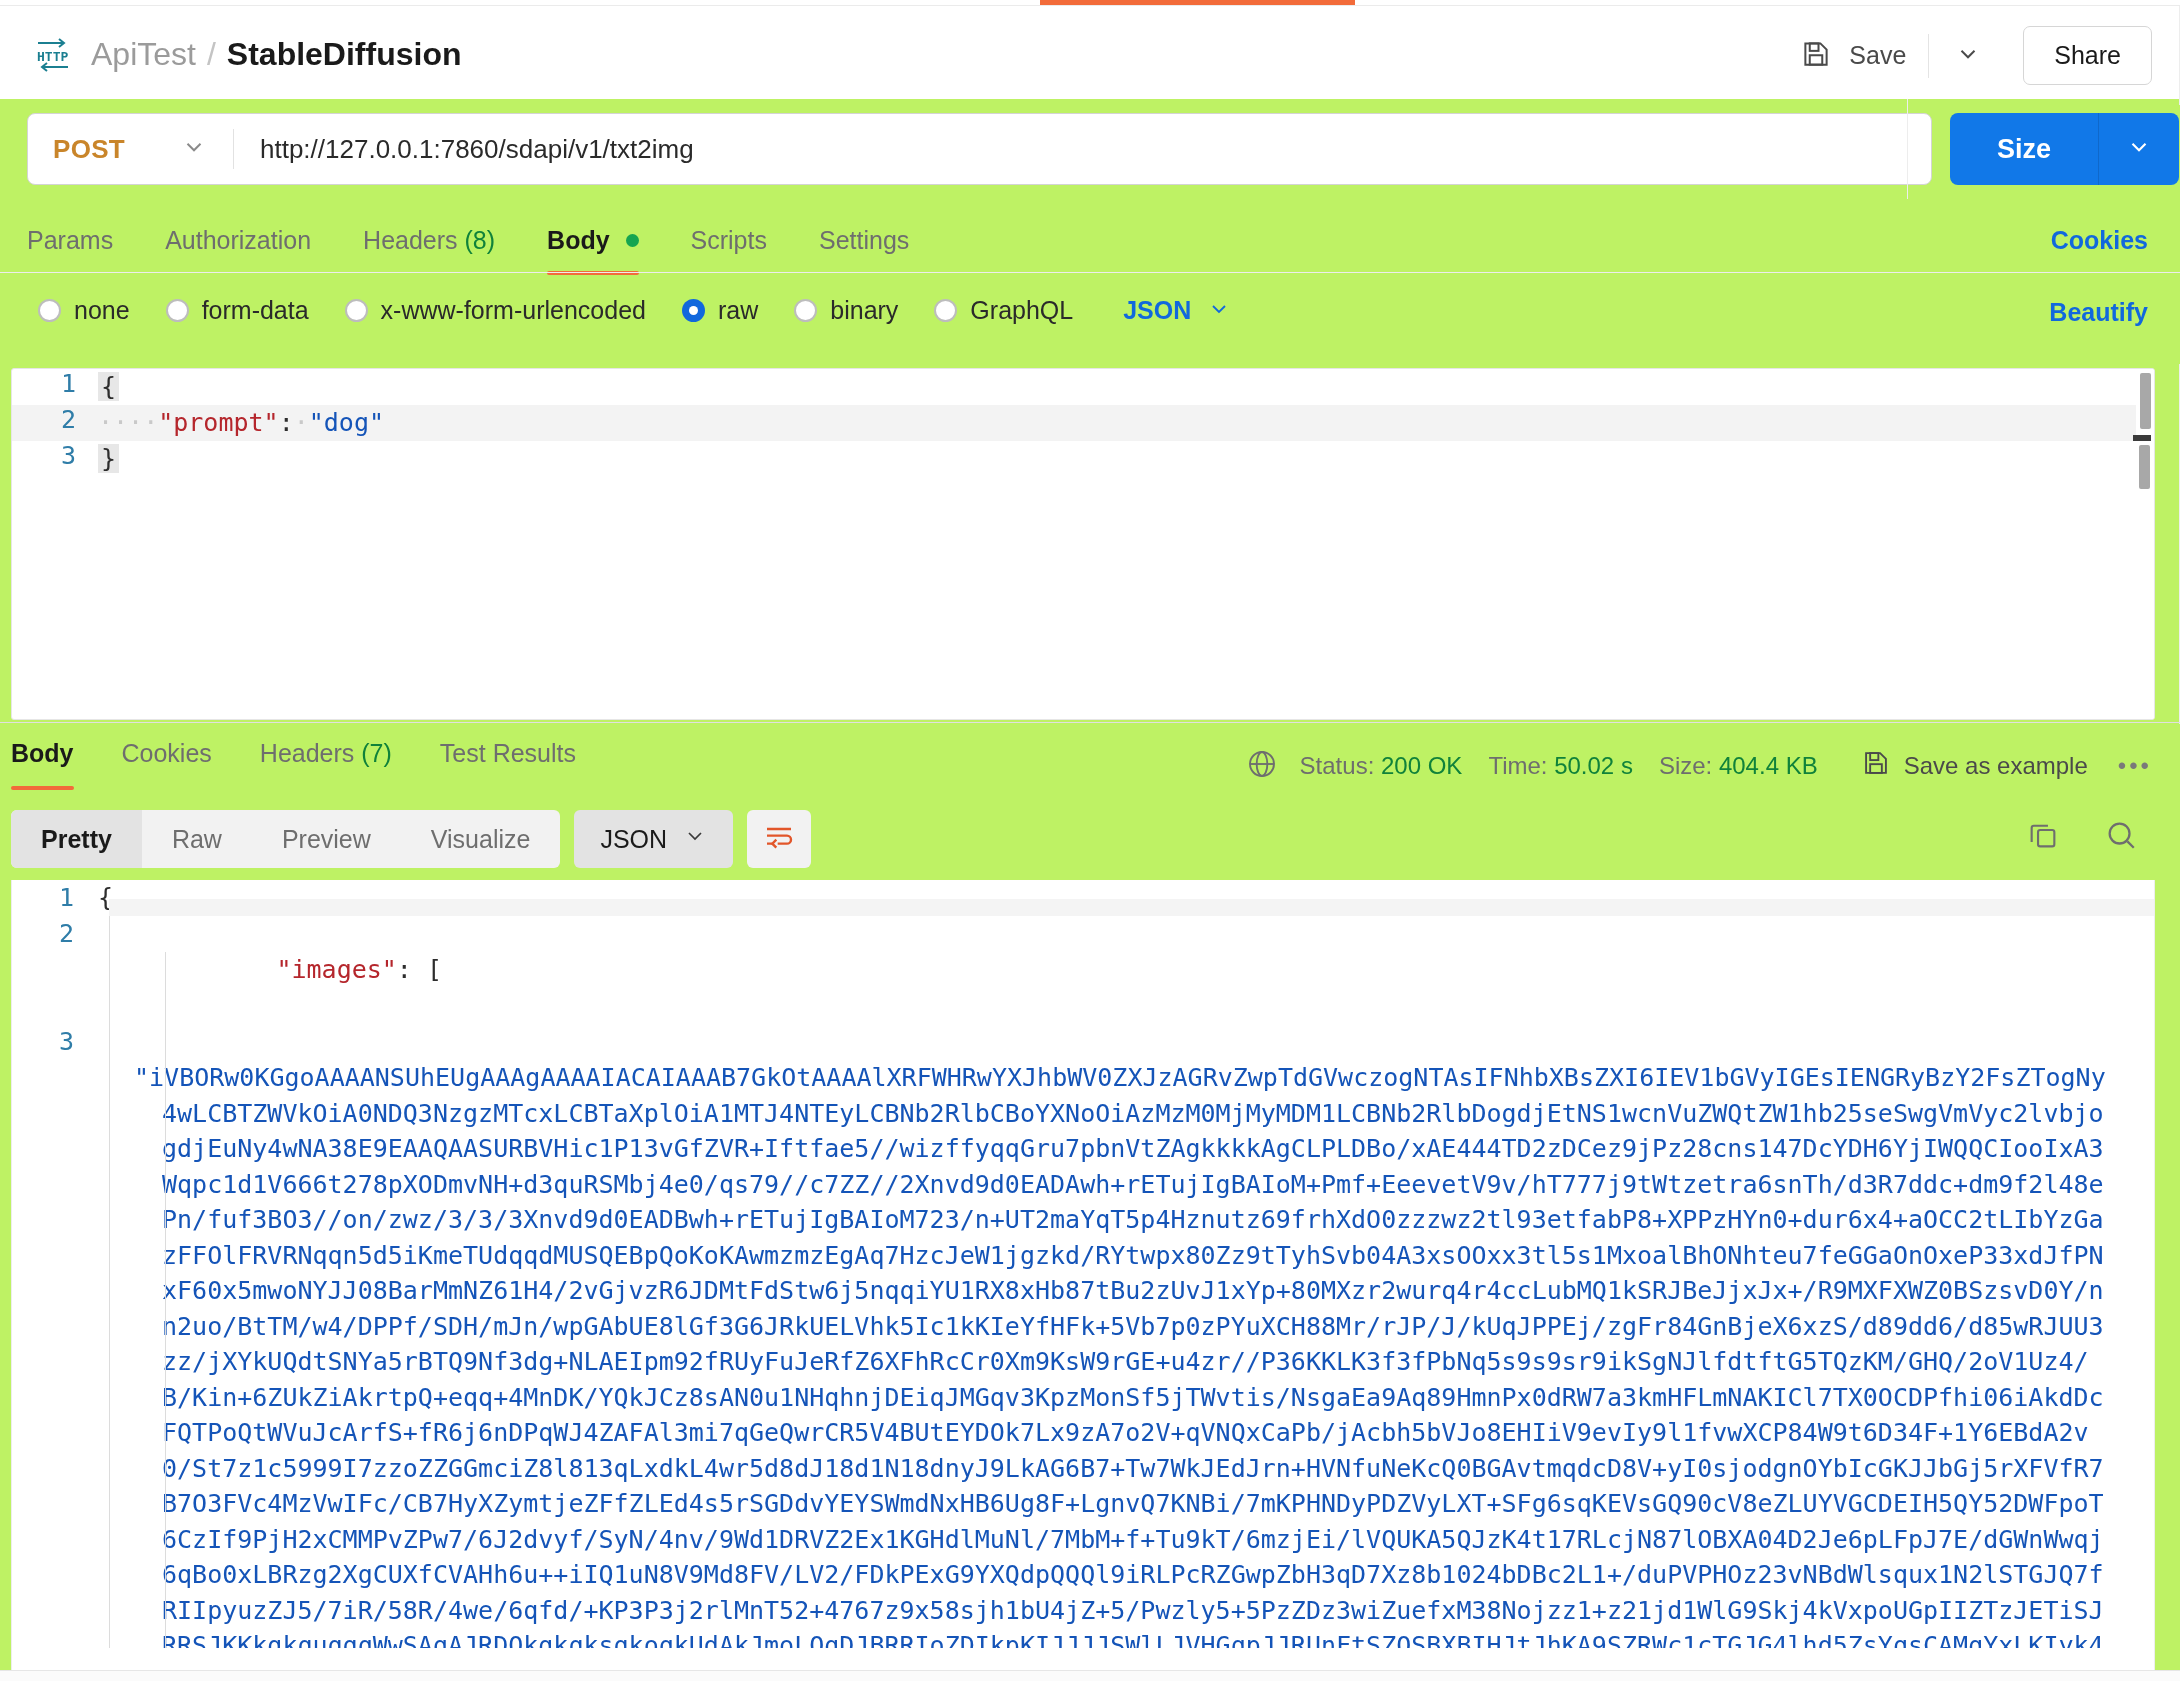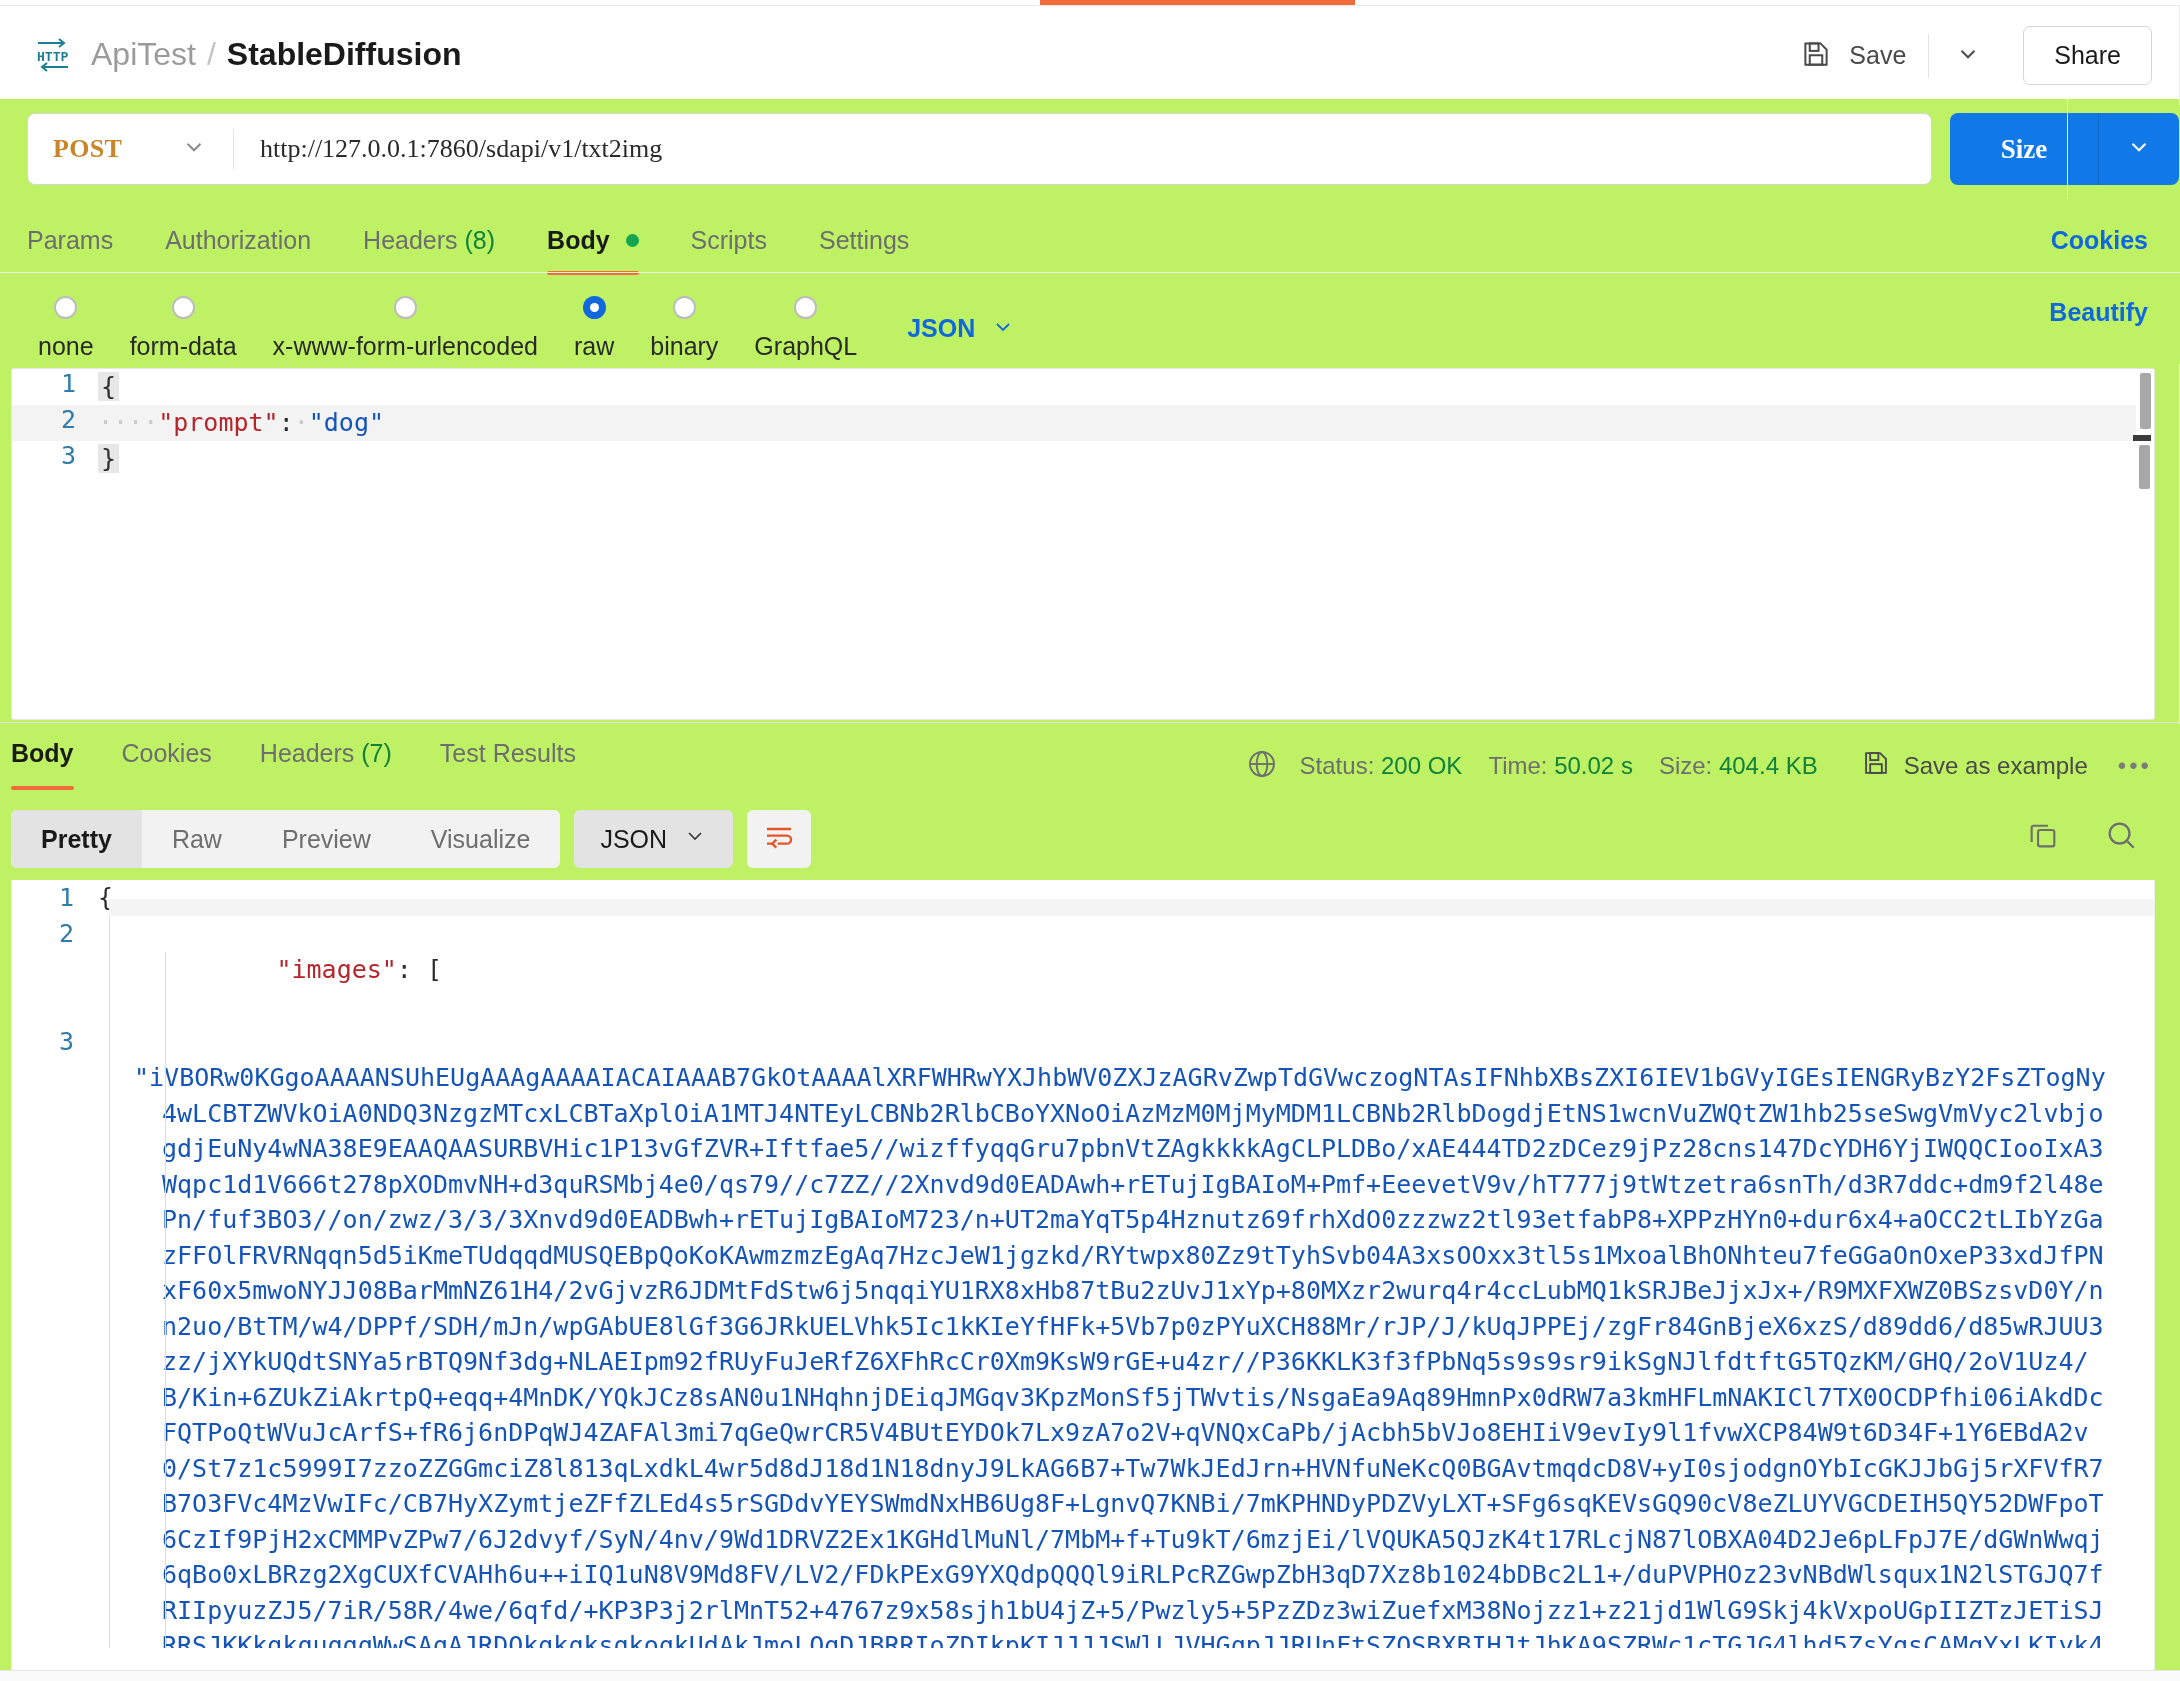--- a/index.html
+++ b/index.html
@@ -30,21 +30,21 @@
   .save-label { font-size:25px; color:#4a4a4a; }
   .hdr-divider { width:1px; height:44px; background:#e4e4e4; margin:0 6px; }
   .chev-btn { padding:10px 20px; cursor:pointer; display:flex; align-items:center; }
   .share-btn {
     margin-left:22px; border:1px solid #d6d6d6; border-radius:7px;
     padding:14px 30px; font-size:25px; color:#1a1a1a; cursor:pointer; background:#fff;
   }
   .hdr-rule { position:absolute; right:0; top:0; width:1px; height:99px; background:#ededed; }
 
   
-  .urlrow { position:absolute; top:113px; left:0; width:2068px; height:88px;font-family:Liberation Serif, serif; }
+  .urlrow { position:absolute; top:113px; left:0; width:1908px; height:88px; }
   .url-box {
     position:absolute; left:27px; top:0; width:1905px; height:72px;
     border:1px solid #d4d4d4; border-radius:8px; background:#fff; display:flex; align-items:center;
   }
   .method { width:205px; display:flex; align-items:center; justify-content:space-between; padding:0 26px 0 25px; }
   .method-label { font-size:26px; font-weight:bold; color:#c9852a; letter-spacing:0.3px; }
   .method-div { width:1px; height:40px; background:#e2e2e2; }
   .url-input { flex:1; padding-left:26px; font-size:26px; color:#2a2a2a; }
   .send-wrap {
     position:absolute; left:1950px; top:0; height:72px; display:flex;
@@ -63,21 +63,21 @@
   .rtab.active { color:#1a1a1a; font-weight:bold; }
   .rtab .ul { position:absolute; left:26px; right:26px; bottom:0; height:4px; background:#f26b3a; border-radius:2px; }
   .rtab:first-child .ul { left:0; }
   .cnt-green { color:#10823a; }
   .dot-green { display:inline-block; width:13px; height:13px; border-radius:50%; background:#15a550; margin-left:9px; vertical-align:2px; }
   .cookies-link { position:absolute; top:226px; right:32px; font-size:25px; color:#1168dd; font-weight:bold; cursor:pointer; }
   .reqtabs-rule { position:absolute; top:272px; left:0; width:2180px; height:1px; background:#ededed; }
 
   
   .radiorow { position:absolute; top:296px; left:38px; display:flex; align-items:center; }
-  .radio-item { display:flex; align-items:center; gap:13px; margin-right:36px; cursor:pointer; font-size:25px; color:#2a2a2a;flex-direction:column; }
+  .radio-item { display:flex; align-items:center; gap:13px; margin-right:36px; cursor:pointer; font-size:25px; color:#2a2a2a; }
   .radio-ring { width:23px; height:23px; border-radius:50%; border:2px solid #bdbdbd; background:#fff; flex:none; }
   .radio-ring.sel { border:none; background:#1168dd; position:relative; }
   .radio-ring.sel::after { content:""; position:absolute; left:7px; top:7px; width:9px; height:9px; border-radius:50%; background:#fff; }
   .json-sel { display:flex; align-items:center; gap:16px; margin-left:14px; cursor:pointer; }
   .json-sel-label { font-size:25px; color:#1168dd; font-weight:bold; }
   .beautify { position:absolute; top:298px; right:32px; font-size:25px; color:#1168dd; font-weight:bold; cursor:pointer; }
 
   
   .req-editor {
     position:absolute; top:368px; left:11px; width:2144px; height:352px;

